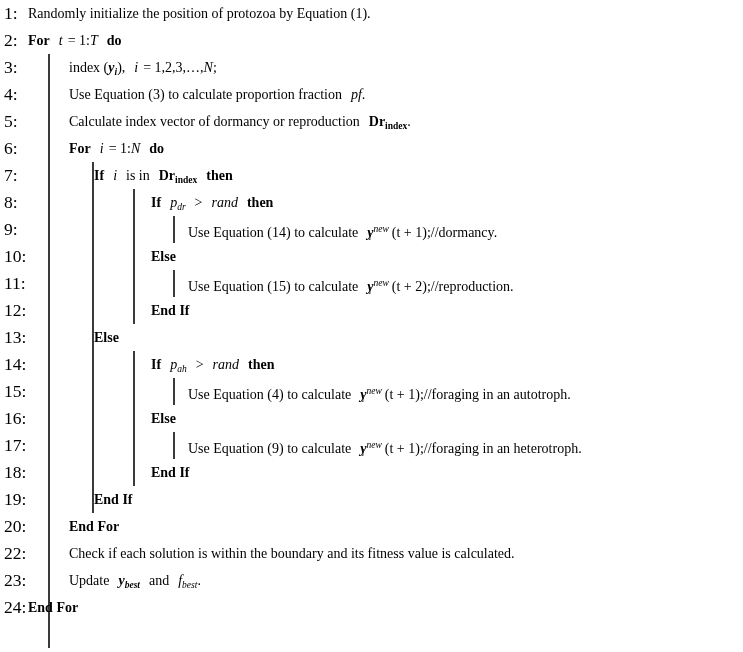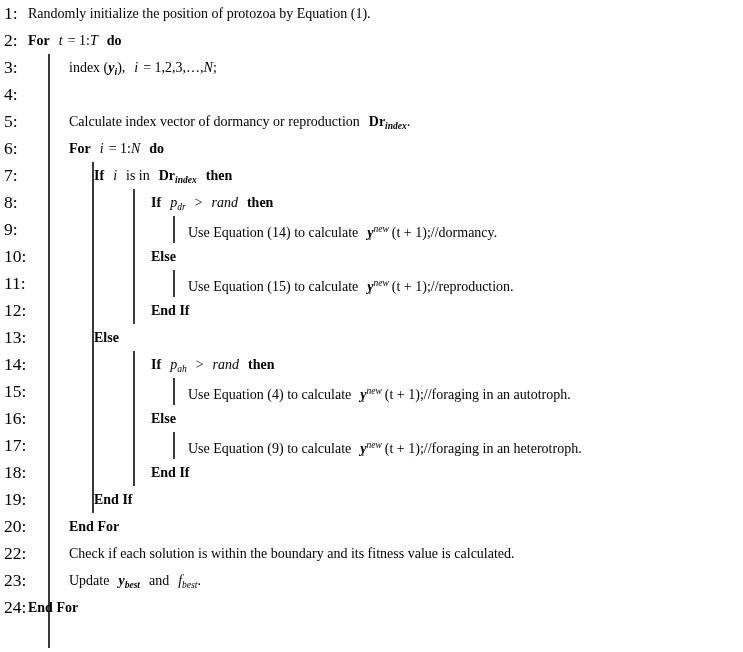--- a/index.html
+++ b/index.html
@@ -56,21 +56,20 @@
   .vsub { 
     font-size: 0.68em;
     vertical-align: -0.28em;
     font-weight: bold;
     font-style: italic;
   }
   .bsub { 
     font-size: 0.68em;
     vertical-align: -0.28em;
     font-weight: bold;
-    font-style: italic;
   }
   .isub {
     font-size: 0.68em;
     vertical-align: -0.28em;
     font-style: italic;
   }
   .sp { display: inline-block; width: 5px; }
   .spw { display: inline-block; width: 9px; }
 
   
@@ -104,20 +103,21 @@
     <span class="content ind0"><span class="kw">For</span><span class="spw"></span><span class="mi">t</span><span class="sp"></span><span>= 1:</span><span class="mi">T</span><span class="spw"></span><span class="kw">do</span></span>
   </div>
 
   <div class="line">
     <span class="lineno">3:</span>
     <span class="content ind1"><span>index (</span><span class="mb">y</span><span class="vsub">i</span><span>),</span><span class="spw"></span><span class="mi">i</span><span class="sp"></span><span>= 1,2,3,…,</span><span class="mi">N</span><span>;</span></span>
   </div>
 
   <div class="line">
     <span class="lineno">4:</span>
+    <span class="content ind1"><span>Use Equation (3) to calculate proportion fraction</span><span class="spw"></span><span class="mi">pf</span><span>.</span></span>
   </div>
 
   <div class="line">
     <span class="lineno">5:</span>
     <span class="content ind1"><span>Calculate index vector of dormancy or reproduction</span><span class="spw"></span><span class="kw">Dr</span><span class="bsub">index</span><span>.</span></span>
   </div>
 
   <div class="line">
     <span class="lineno">6:</span>
     <span class="content ind1"><span class="kw">For</span><span class="spw"></span><span class="mi">i</span><span class="sp"></span><span>= 1:</span><span class="mi">N</span><span class="spw"></span><span class="kw">do</span></span>
@@ -138,21 +138,21 @@
     <span class="content ind4"><span>Use Equation (14) to calculate</span><span class="spw"></span><span class="mb">y</span><span class="sup mi">new</span><span class="isub" style="margin-left:-2.1em;">i</span><span style="display:inline-block;width:1.45em;"></span><span>(t + 1);//dormancy.</span></span>
   </div>
 
   <div class="line">
     <span class="lineno">10:</span>
     <span class="content ind3"><span class="kw">Else</span></span>
   </div>
 
   <div class="line">
     <span class="lineno">11:</span>
-    <span class="content ind4"><span>Use Equation (15) to calculate</span><span class="spw"></span><span class="mb">y</span><span class="sup mi">new</span><span class="isub" style="margin-left:-2.1em;">i</span><span style="display:inline-block;width:1.45em;"></span><span>(t + 1);//reproduction.</span></span>
+    <span class="content ind4"><span>Use Equation (15) to calculate</span><span class="spw"></span><span class="mb">y</span><span class="sup mi">new</span><span class="isub" style="margin-left:-2.1em;">i</span><span style="display:inline-block;width:1.45em;"></span><span>(t + 2);//reproduction.</span></span>
   </div>
 
   <div class="line">
     <span class="lineno">12:</span>
     <span class="content ind3"><span class="kw">End If</span></span>
   </div>
 
   <div class="line">
     <span class="lineno">13:</span>
     <span class="content ind2"><span class="kw">Else</span></span>

